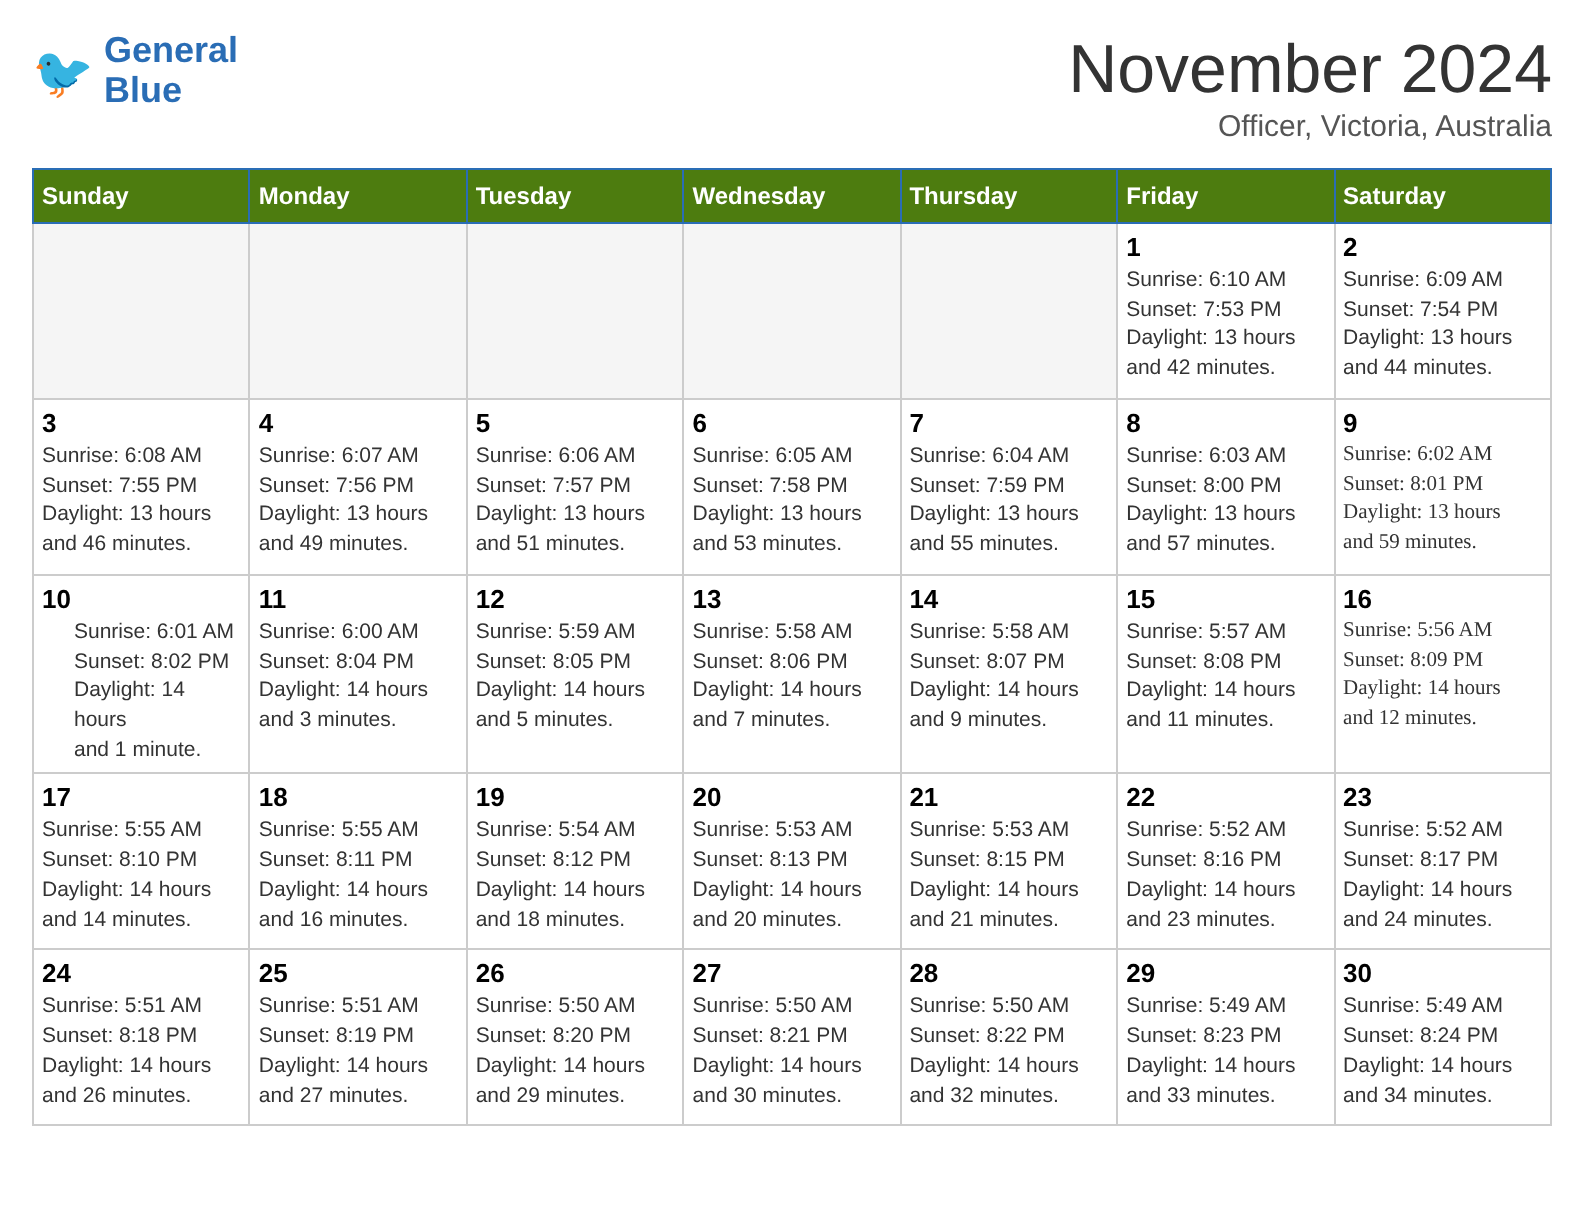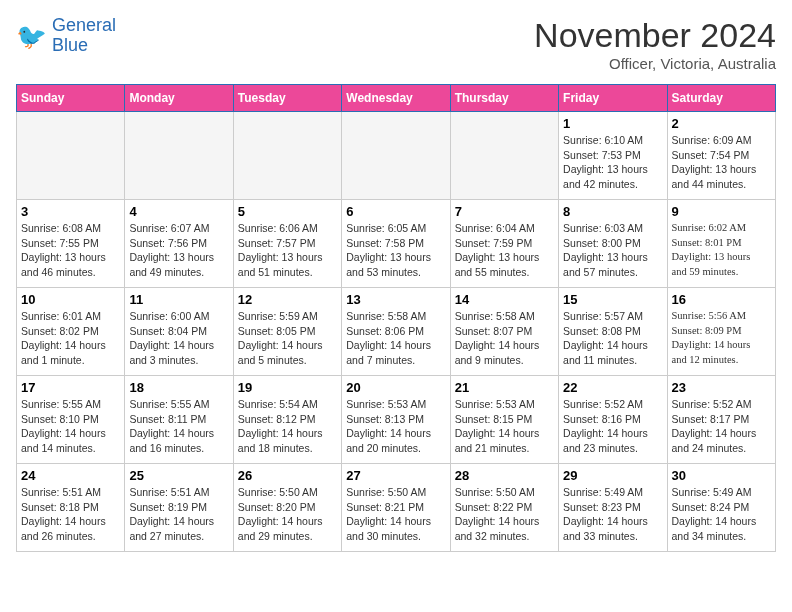--- a/index.html
+++ b/index.html
@@ -16,21 +16,21 @@
       justify-content: space-between;
       margin-bottom: 12px;
     }
     .logo {
       display: flex;
       align-items: center;
       gap: 4px;
     }
     .logo-text {
       font-size: 18px;
-      font-weight: normal;
+      font-weight: bold;
       color: #333;
       line-height: 1.1;
     }
     .logo-text span {
       color: #2a6db5;
     }
     .logo-bird {
       width: 32px;
       height: 32px;
     }
@@ -45,21 +45,21 @@
     .subtitle {
       font-size: 15px;
       color: #555;
     }
     .calendar {
       width: 100%;
       border-collapse: collapse;
       font-size: 11px;
     }
     .calendar th {
-      background: #ec4899;
+      background: #4d7c0f;
       color: #fff;
       padding: 6px 4px;
       text-align: left;
       font-size: 12px;
       border: 1px solid #2a6db5;
     }
     .calendar td {
       border: 1px solid #ccc;
       vertical-align: top;
       padding: 4px;
@@ -182,21 +182,21 @@
           <span class="day-num">9</span>
           <div class="day-info" style="white-space: pre-line; font-family: Liberation Serif, serif;">Sunrise: 6:02 AM
 Sunset: 8:01 PM
 Daylight: 13 hours
 and 59 minutes.</div>
         </td>
       </tr>
       <tr>
         <td>
           <span class="day-num">10</span>
-          <div class="day-info" style="white-space: pre-line;">Sunrise: 6:01 AM
+          <div class="day-info" style="white-space: pre-line; margin-left: 16px;">Sunrise: 6:01 AM
 Sunset: 8:02 PM
 Daylight: 14 hours
 and 1 minute.</div>
         </td>
         <td>
           <span class="day-num">11</span>
           <div class="day-info" style="white-space: pre-line;">Sunrise: 6:00 AM
 Sunset: 8:04 PM
 Daylight: 14 hours
 and 3 minutes.</div>

